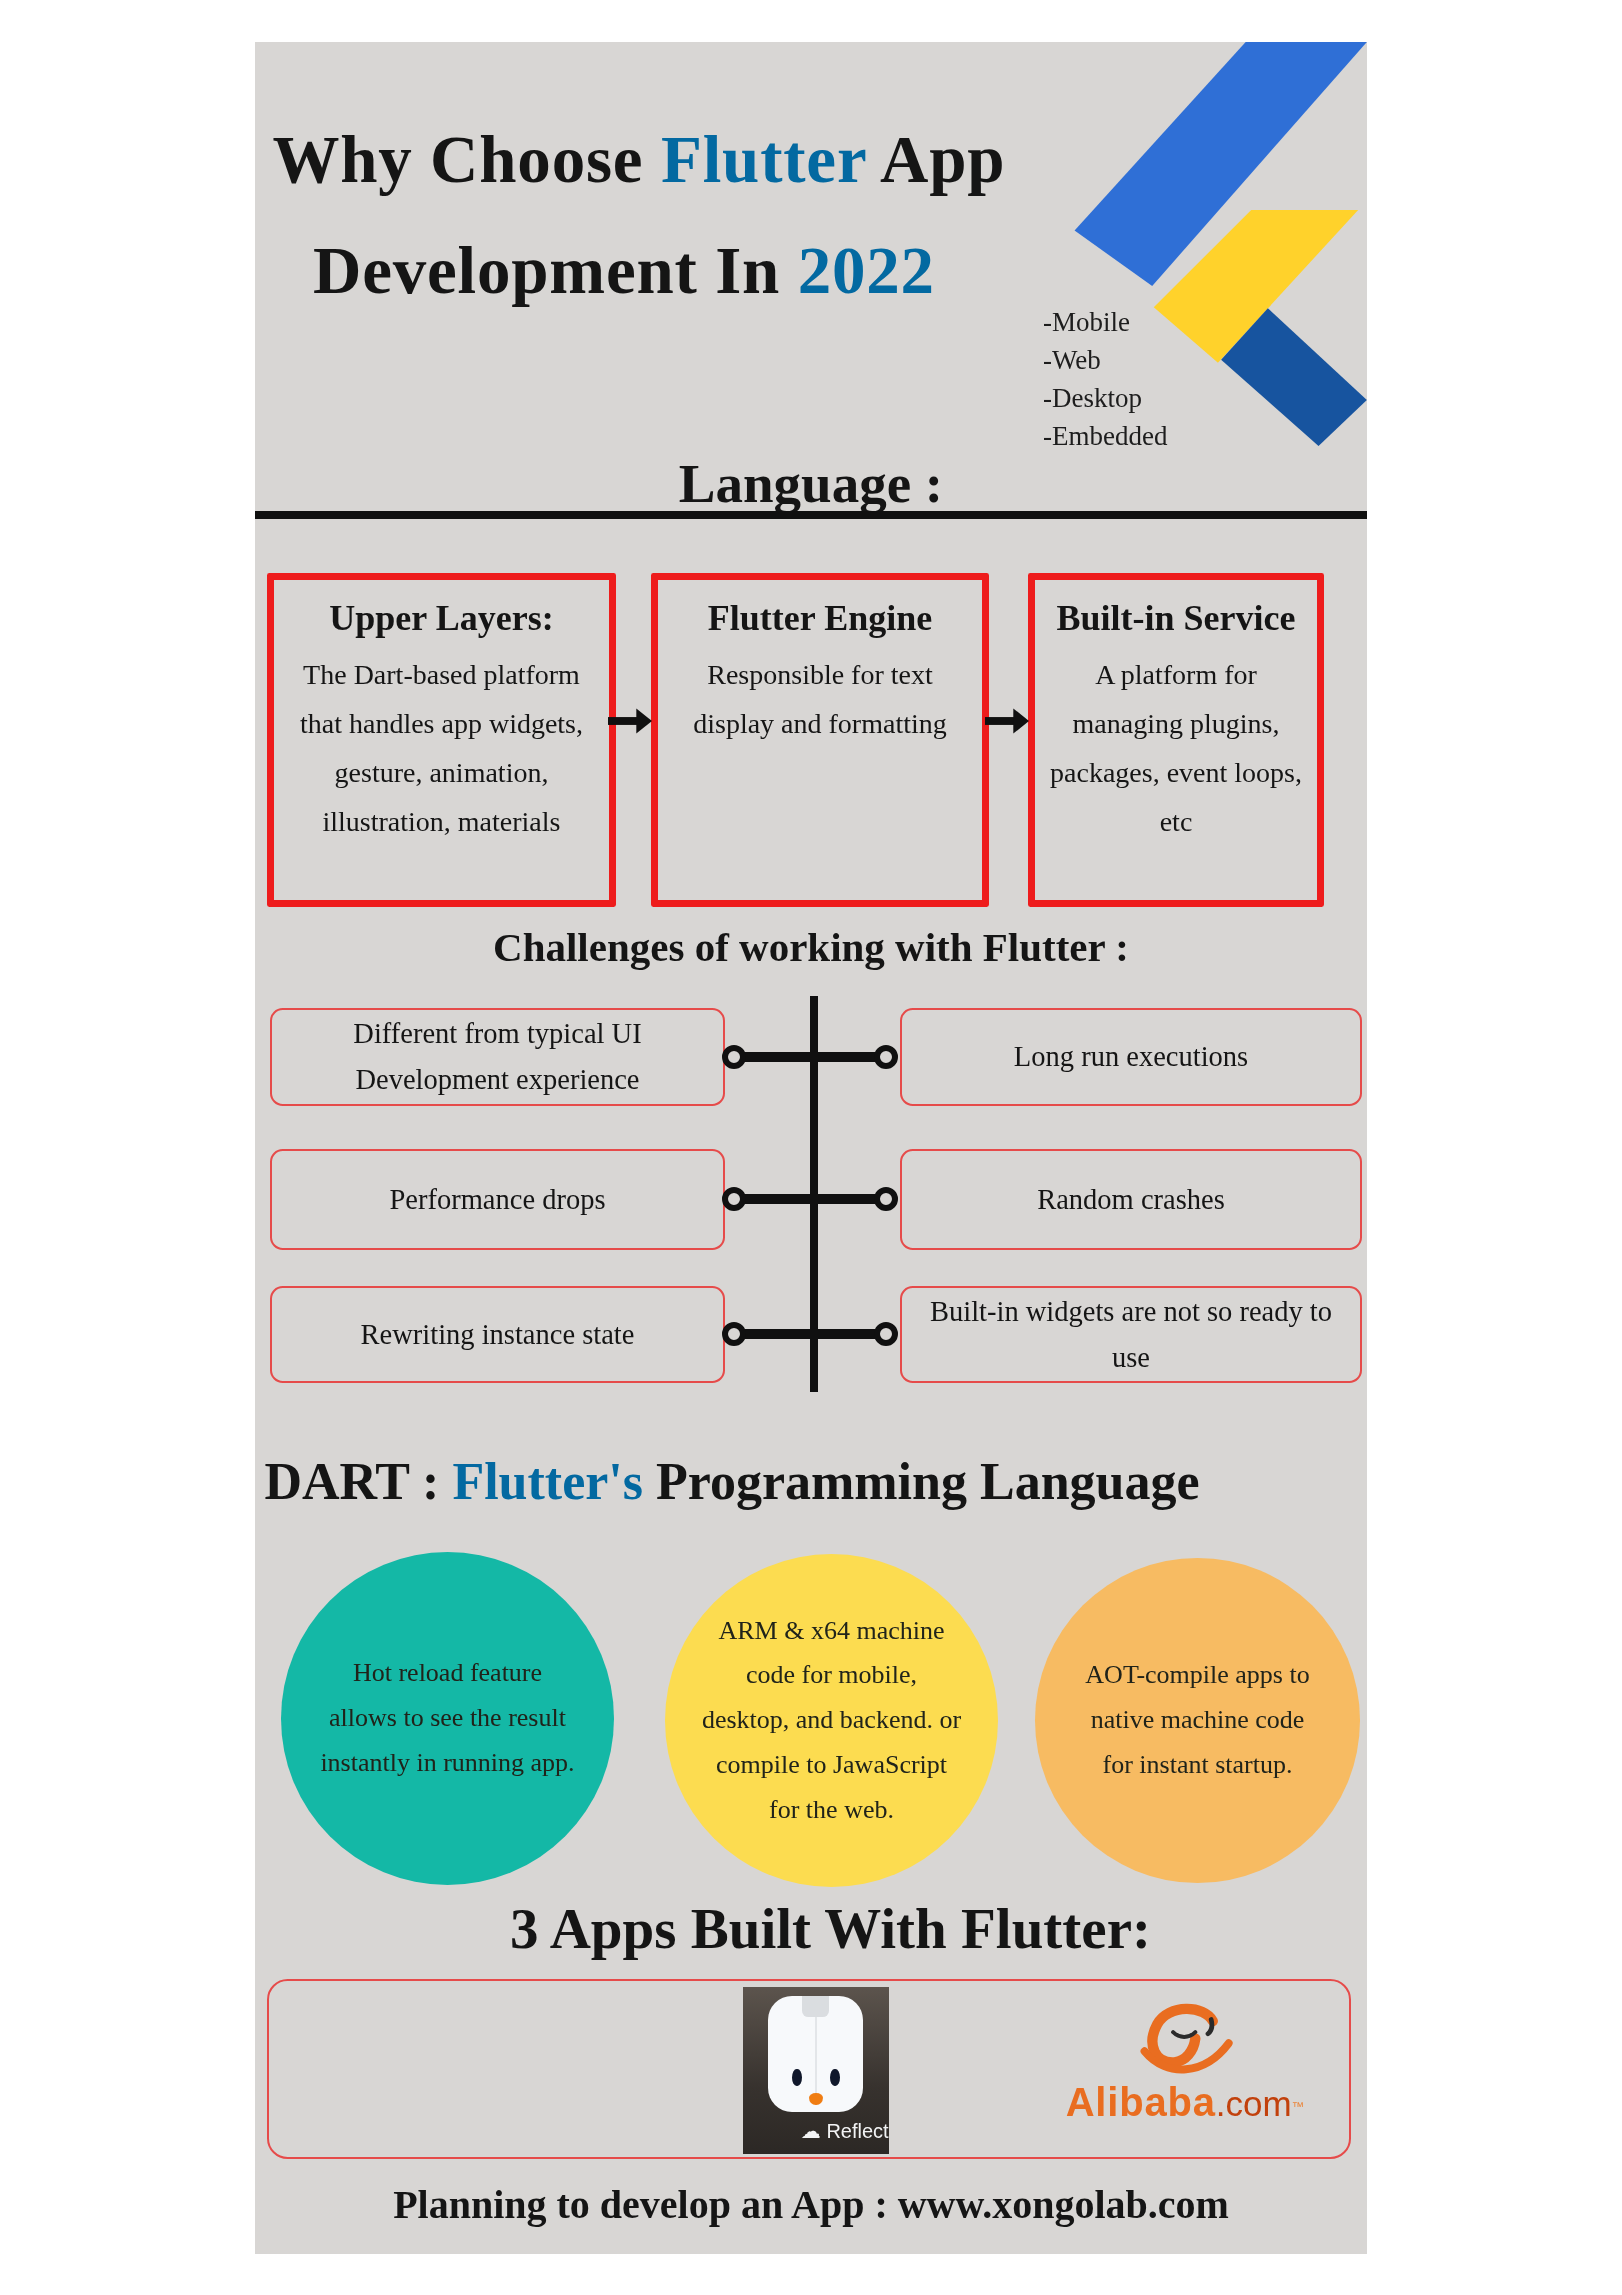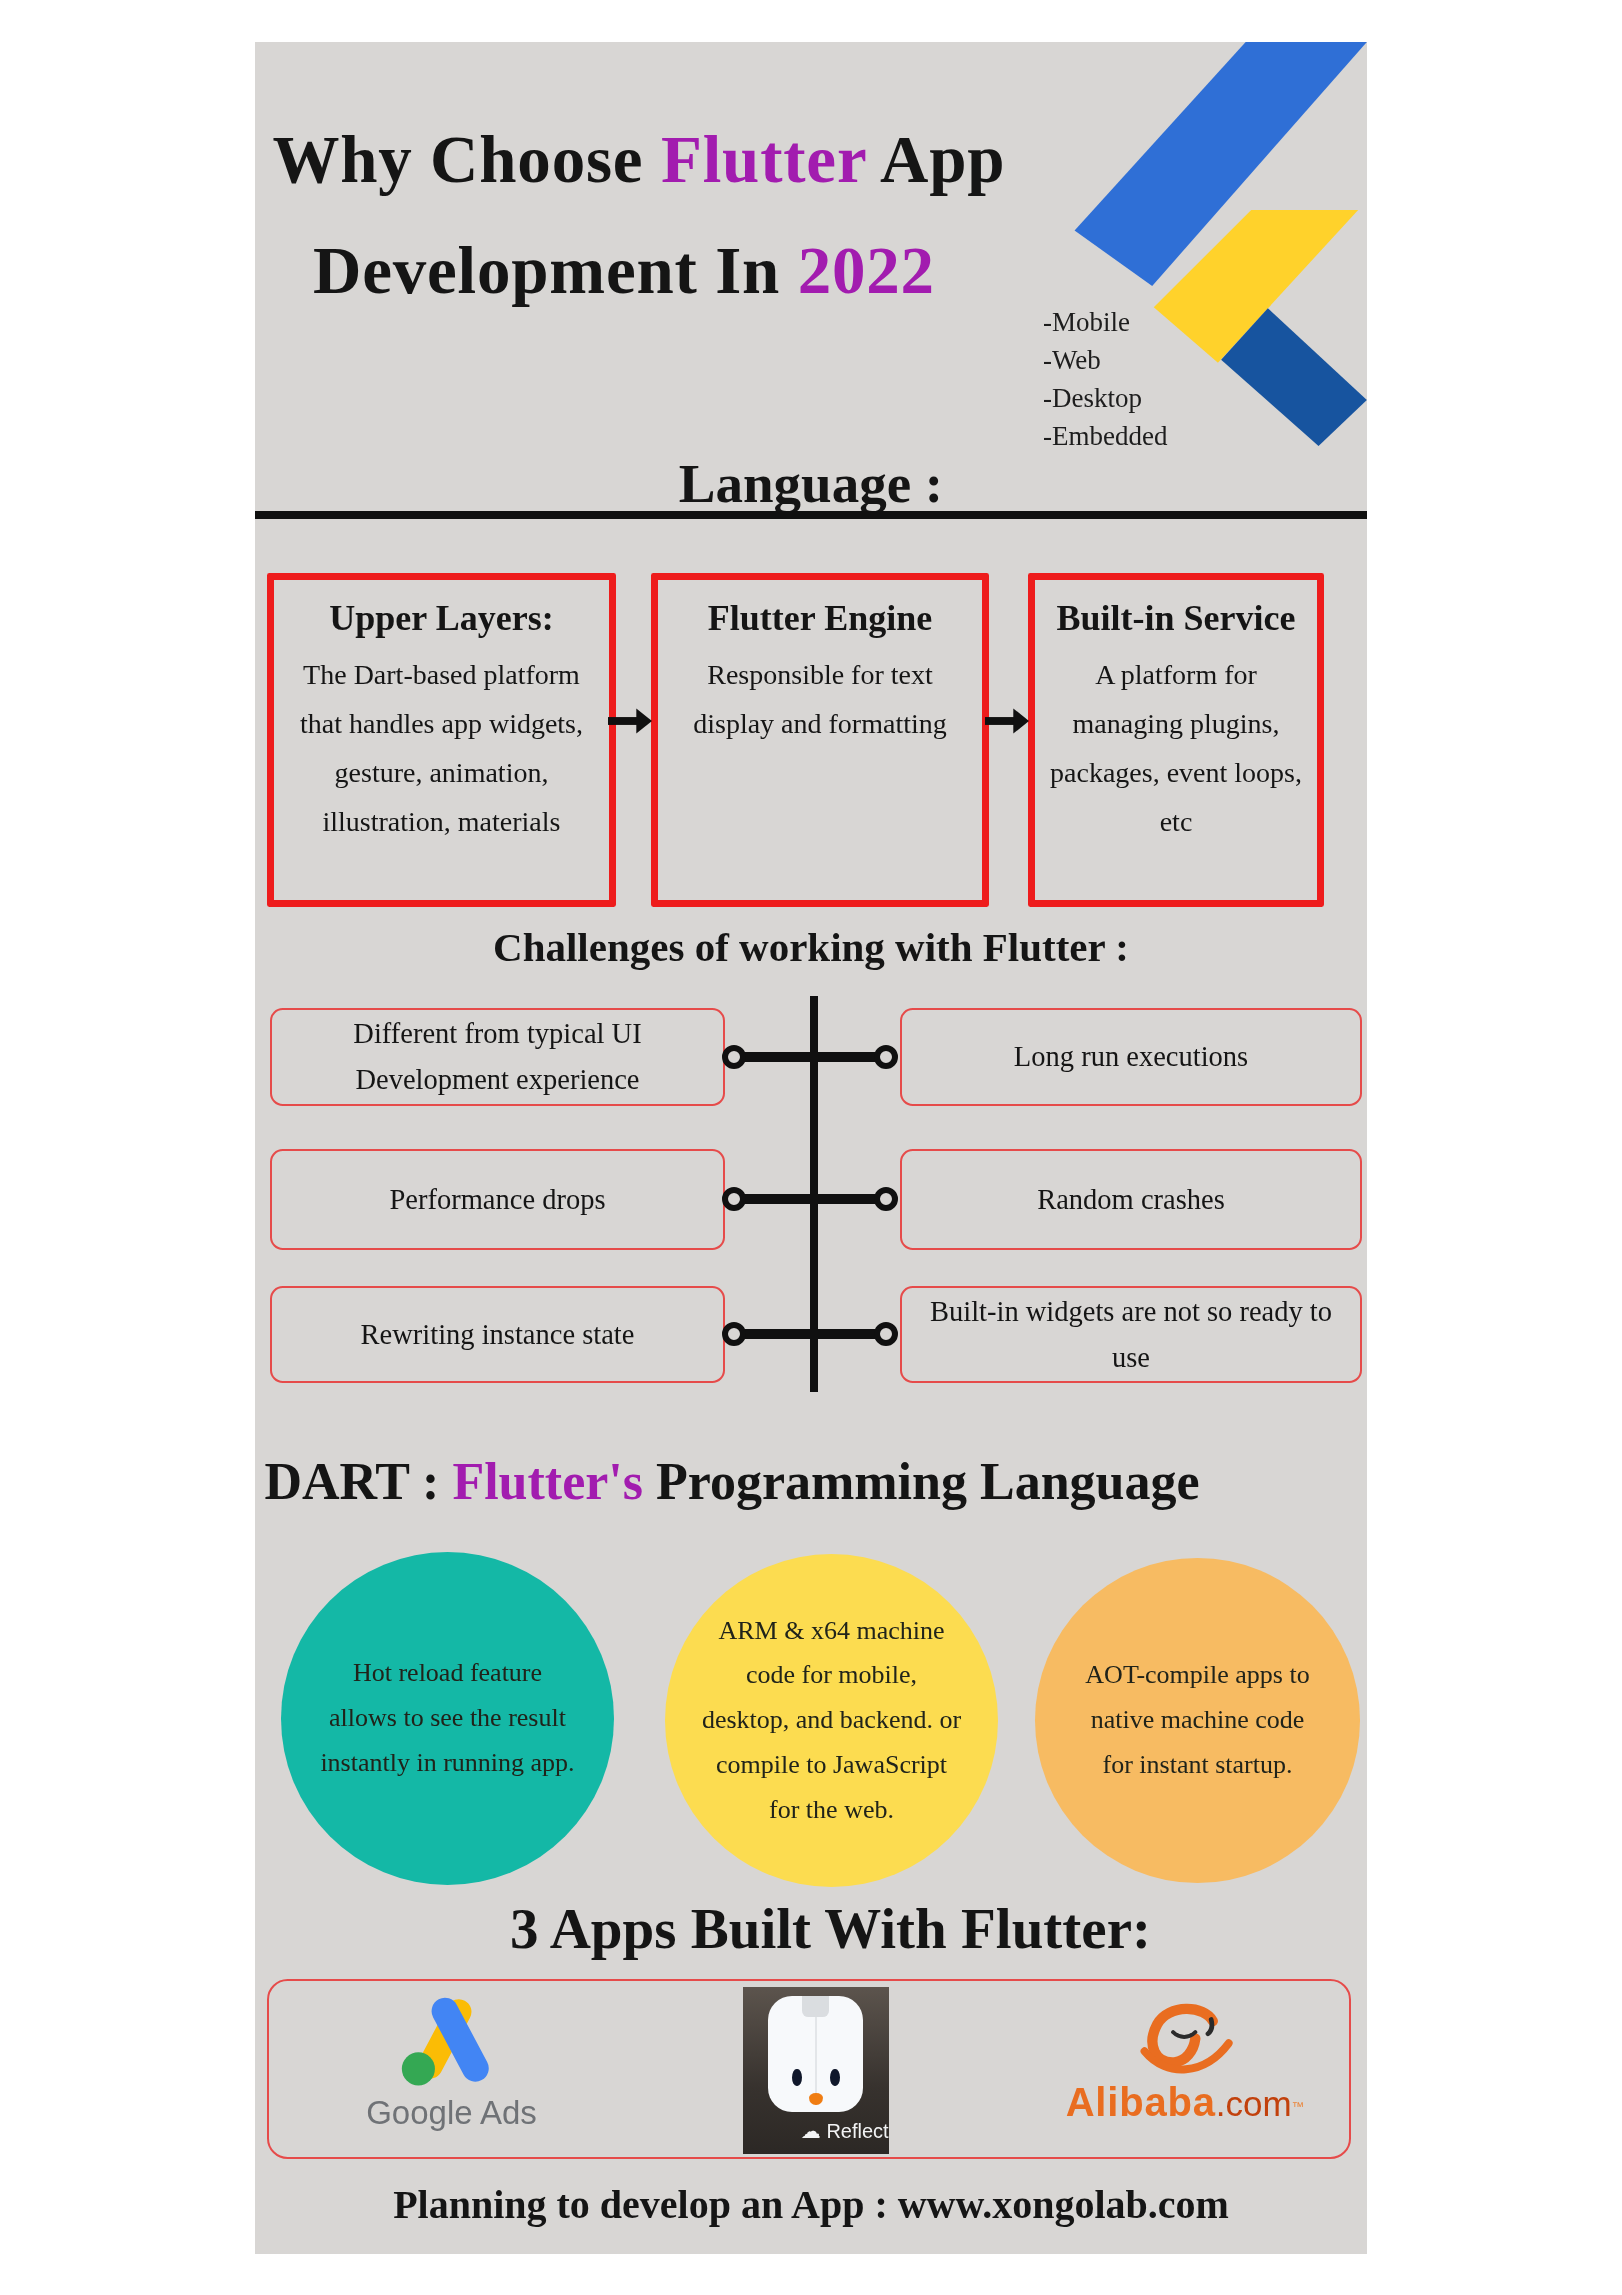--- a/index.html
+++ b/index.html
@@ -5,21 +5,21 @@
   * { margin:0; padding:0; box-sizing:border-box; }
   html,body { width:1622px; height:2295px; }
   body { background:#ffffff; font-family:"Liberation Serif", serif; color:#151515; }
   .page { position:relative; width:1622px; height:2295px; background:#ffffff; overflow:hidden; }
   .poster { position:absolute; left:255px; top:42px; width:1112px; height:2212px; background:#d8d6d4; overflow:hidden; }
 
   
   .title-line { position:absolute; font-size:67px; font-weight:bold; letter-spacing:0.8px; white-space:nowrap; }
   .title-line1 { left:17.4px; top:79px; }
   .title-line2 { left:58px; top:190px; }
-  .accent { color:#a21caf; }
+  .accent { color:#0369a1; }
   .flutter-logo { position:absolute; left:802px; top:0; width:310px; height:404px; }
   .platforms { position:absolute; left:788px; top:261px; font-size:27px; line-height:38px; color:#1d1d1d; }
 
   
   .structure-heading { position:absolute; left:0; top:410px; width:100%; text-align:center; font-size:55px; font-weight:bold; }
   .divider { position:absolute; left:0; top:469px; width:100%; height:8px; background:#101010; }
   .sbox { position:absolute; top:511px; height:334px; border:7.1px solid #ee1c1c; border-radius:2.4px; text-align:center;margin-top:20px; }
   .sbox1 { left:12px;  width:349px; }
   .sbox2 { left:396px; width:338px; }
   .sbox3 { left:773px; width:296px; }
@@ -145,28 +145,20 @@
     </div>
 
     <div class="dart-circle dcircle1" style="background: #14b8a6;">Hot reload feature allows to see the result instantly in running app.</div>
     <div class="dart-circle dcircle2" style="background: rgb(252, 220, 80);">ARM &amp; x64 machine code for mobile, desktop, and backend. or compile to JawaScript for the web.</div>
     <div class="dart-circle dcircle3" style="background: rgb(247, 187, 98);">AOT-compile apps to native machine code for instant startup.</div>
 
     <div class="apps-heading">3 Apps Built With Flutter:</div>
 
     <div class="apps-box">
 
-      <div class="gads-block">
-        <svg width="127" height="93" viewBox="0 0 160 118">
-          <rect x="55" y="2" width="32" height="110" rx="16" fill="#FBBC05" transform="rotate(28 71 57)"></rect>
-          <rect x="74" y="0" width="34" height="116" rx="17" fill="#4285F4" transform="rotate(-28 91 58)"></rect>
-          <circle cx="38" cy="95" r="21" fill="#34A853"></circle>
-        </svg>
-        <div class="gads-label">Google Ads</div>
-      </div>
 
       <div class="reflectly-tile">
         <div class="reflectly-icon">
           <div class="reflectly-notch"></div>
           <div class="reflectly-seam"></div>
           <div class="reflectly-eye" style="left:24px"></div>
           <div class="reflectly-eye" style="left:62px"></div>
           <div class="reflectly-mouth"></div>
         </div>
         <div class="reflectly-label">

